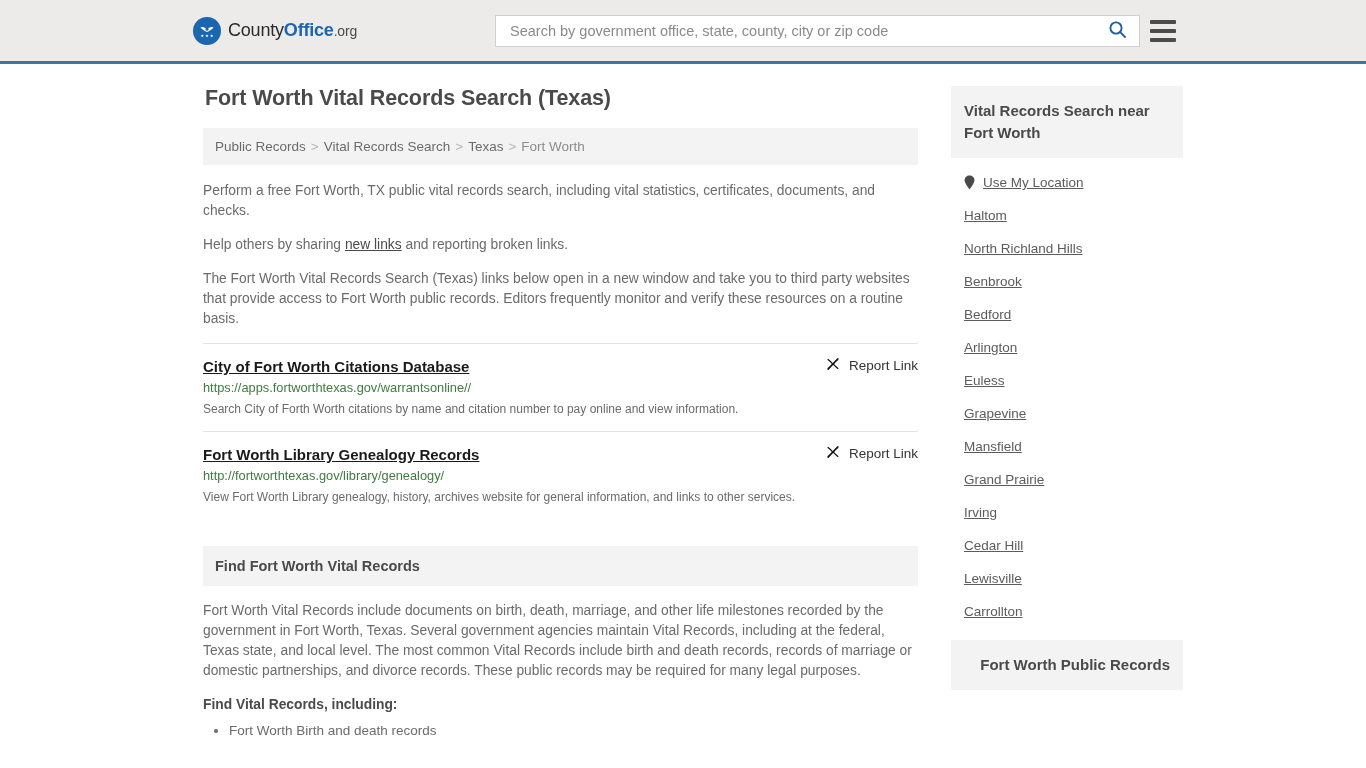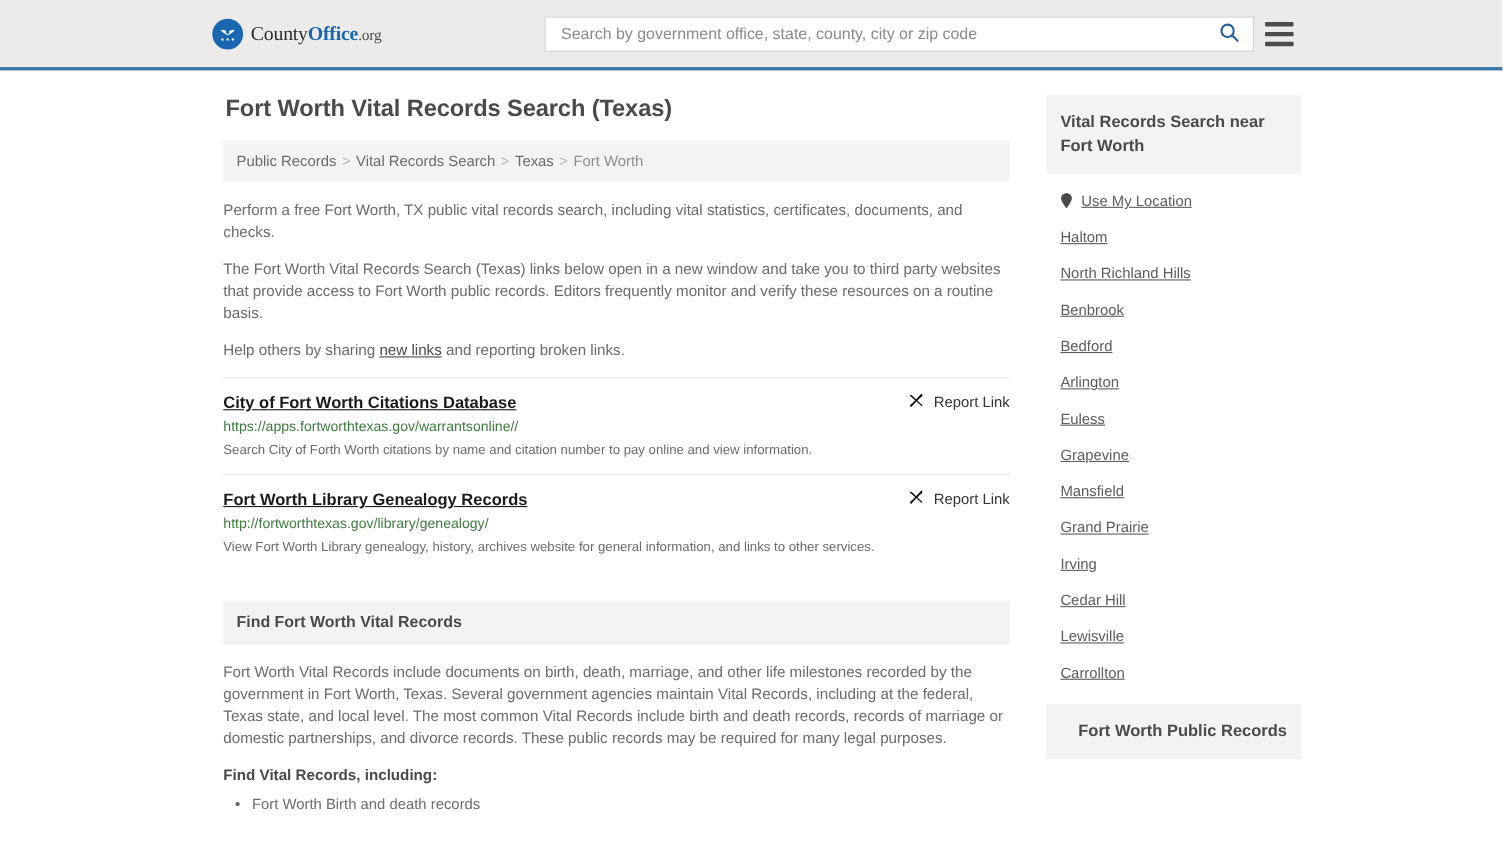--- a/index.html
+++ b/index.html
@@ -40,21 +40,20 @@
     display: flex;
     align-items: center;
     justify-content: center;
     flex: 0 0 auto;
   }
   .logo-text {
     font-size: 18px;
     color: #2B2B2B;
     letter-spacing: -0.2px;
     white-space: nowrap;
-    font-family: Liberation Serif, serif;
   }
   .logo-text .b { color: #1B66B0; font-weight: bold; }
   .logo-text .n { font-weight: normal; color: #2B2B2B; }
   .logo-text .tld { font-size: 14px; color: #4a4a4a; }
 
   .search-wrap {
     position: absolute;
     left: 495px;
     width: 645px;
     height: 32px;
@@ -290,22 +289,22 @@
 
     <div class="main-col">
 
       <h1 class="page-title">Fort Worth Vital Records Search (Texas)</h1>
 
       <div class="breadcrumb">
         <a href="#">Public Records</a><span class="sep">&gt;</span><a href="#">Vital Records Search</a><span class="sep">&gt;</span><a href="#">Texas</a><span class="sep">&gt;</span><span class="current">Fort Worth</span>
       </div>
 
       <p class="body-text">Perform a free Fort Worth, TX public vital records search, including vital statistics, certificates, documents, and checks.</p>
+      <p class="body-text"><span>Help others by sharing </span><a class="inline-link" href="#">new links</a><span> and reporting broken links.</span></p>
       <p class="body-text">The Fort Worth Vital Records Search (Texas) links below open in a new window and take you to third party websites that provide access to Fort Worth public records. Editors frequently monitor and verify these resources on a routine basis.</p>
-      <p class="body-text"><span>Help others by sharing </span><a class="inline-link" href="#">new links</a><span> and reporting broken links.</span></p>
 
       <div class="result">
         <div class="result-head">
           <a class="result-title" href="#">City of Fort Worth Citations Database</a>
           <div class="report-link">
             <span>
               <svg width="16" height="16" viewBox="0 0 16 16" aria-hidden="true">
                 <path d="M3 3.6 C5.2 5.3 6.6 6.6 7.4 7.6 M12.9 3.6 C10.7 5.3 9.3 6.6 8.5 7.6" stroke="#111" stroke-width="1.3" fill="none" stroke-linecap="round"></path>
                 <path d="M3 12.4 C5.2 10.7 6.6 9.4 7.4 8.4 M12.9 12.4 C10.7 10.7 9.3 9.4 8.5 8.4" stroke="#111" stroke-width="1.3" fill="none" stroke-linecap="round"></path>
                 <line x1="3.2" y1="13.4" x2="12.8" y2="2.6" stroke="#111" stroke-width="1.3" stroke-linecap="round"></line>

